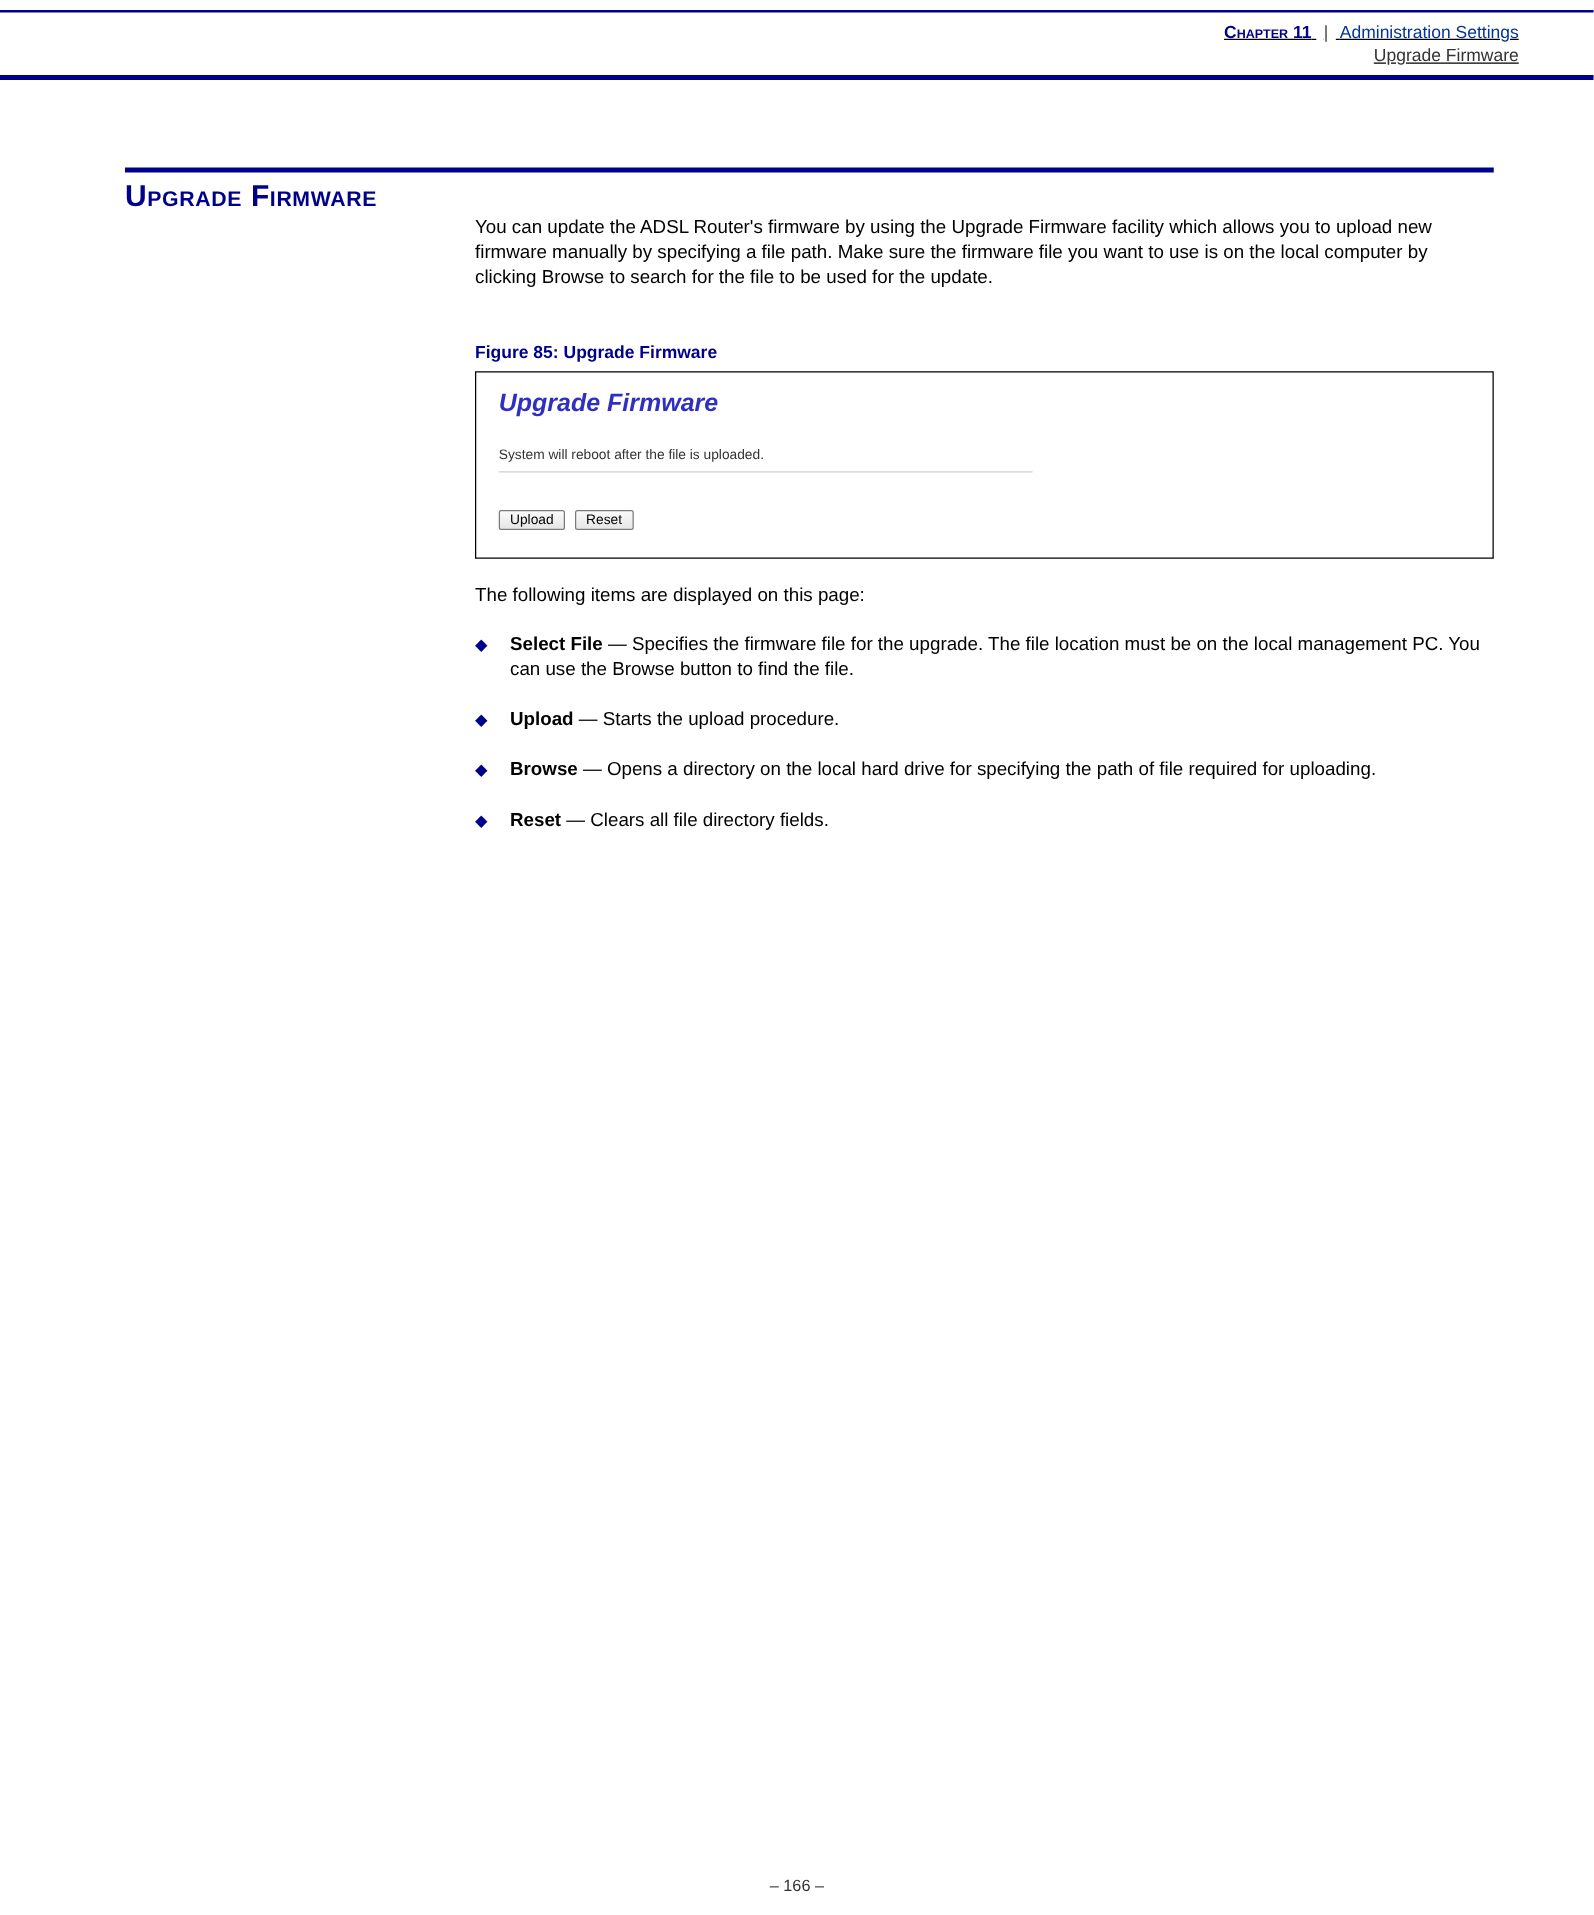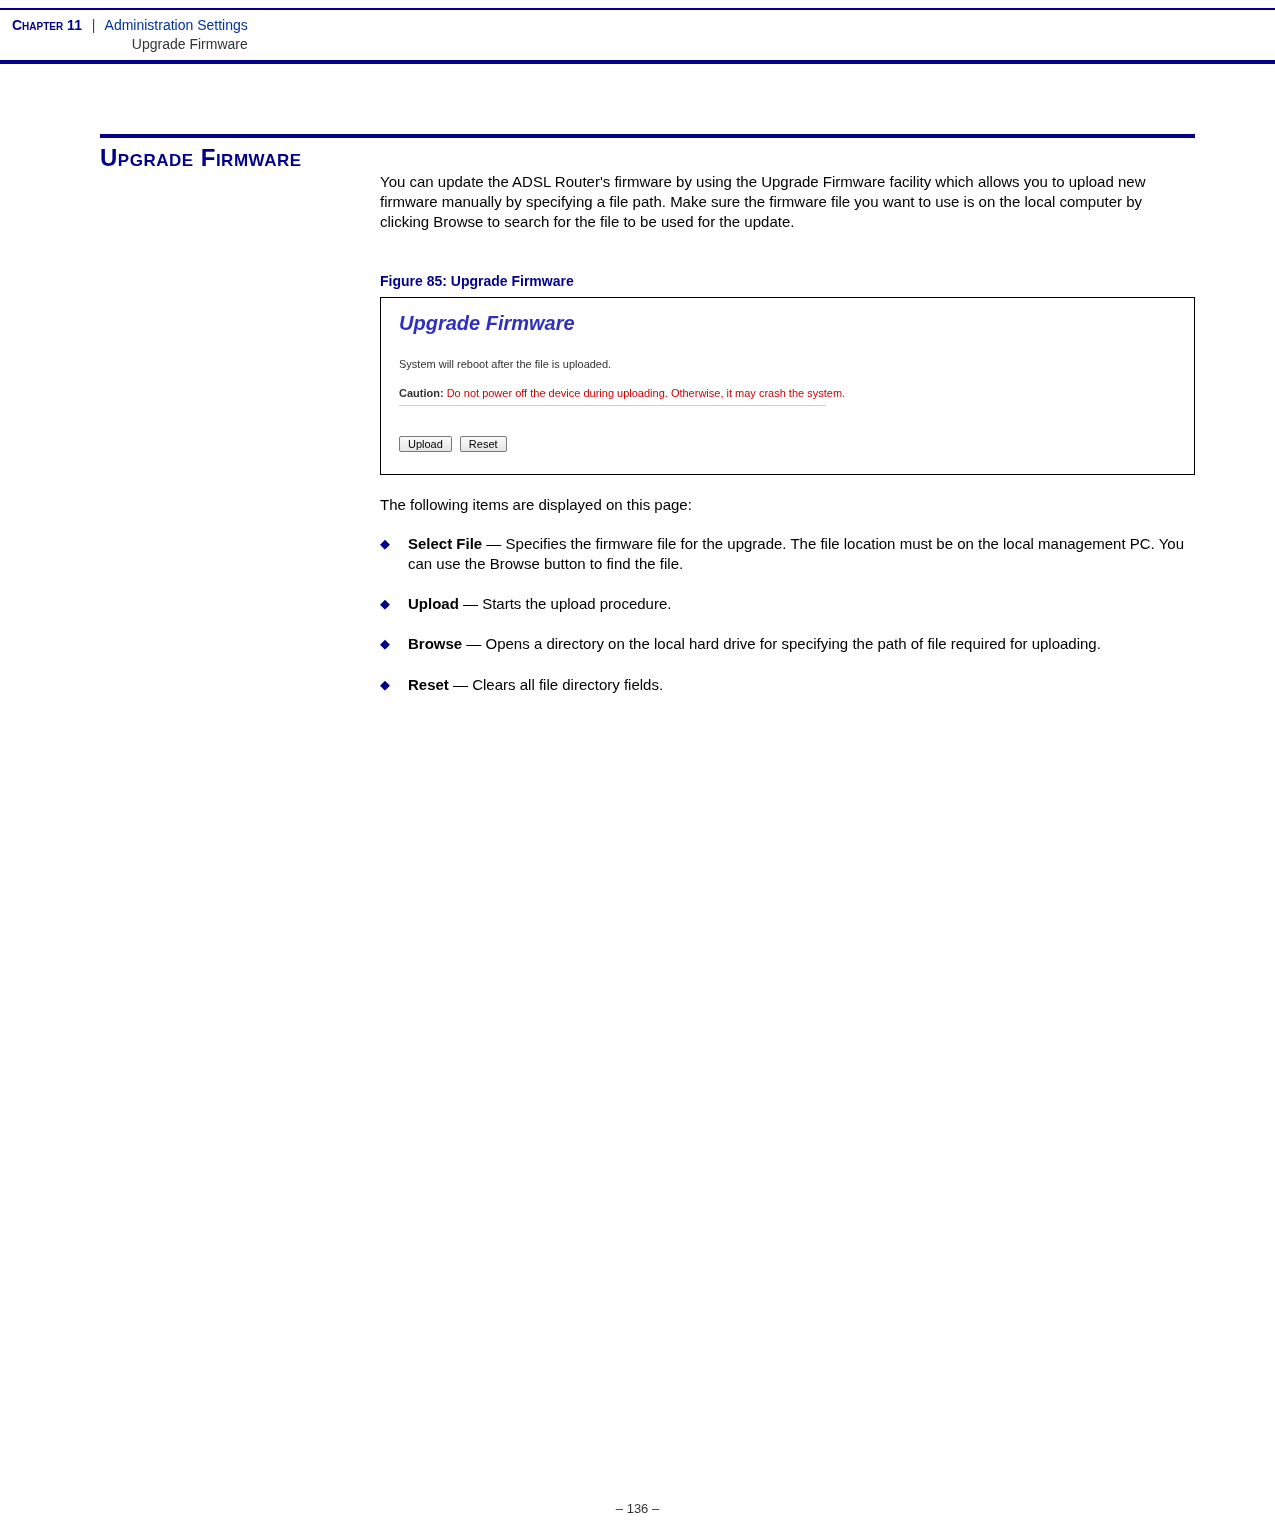--- a/index.html
+++ b/index.html
@@ -10,22 +10,23 @@
       color: #000;
       background: #fff;
       width: 1275px;
     }
     .top-rule-1 {
       border-top: 2px solid #00008B;
       margin: 8px 0 0 0;
     }
     .header-strip {
       display: flex;
-      justify-content: flex-start;
-      padding: 6px 60px 6px 12px;
+      justify-content: flex-end;
+      padding: 6px 60px 6px 0;
+      text-decoration: underline;
     }
     .header-right {
       text-align: right;
       line-height: 1.35;
     }
     .chapter-line {
       font-size: 14px;
     }
     .chapter-label {
       color: #00008B;
@@ -210,23 +211,20 @@
     <div class="indent-block">
       <div class="intro-para">You can update the ADSL Router's firmware by using the Upgrade Firmware facility which allows you to upload new firmware manually by specifying a file path. Make sure the firmware file you want to use is on the local computer by clicking Browse to search for the file to be used for the update.</div>
 
       <div class="figure-caption">Figure 85:  Upgrade Firmware</div>
 
       <div class="figure-box">
         <div class="fig-title">Upgrade Firmware</div>
         <div class="fig-desc">
           <div>System will reboot after the file is uploaded.</div>
         </div>
-        <div class="fig-caution-row">
-          <span class="fig-caution-label">Caution:</span><span class="fig-caution-text"> Do not power off the device during uploading. Otherwise, it may crash the system.</span>
-        </div>
         <hr class="fig-hr">
         <div class="fig-button-row">
           <button class="fig-button">Upload</button>
           <button class="fig-button">Reset</button>
         </div>
       </div>
 
       <div class="following-text">The following items are displayed on this page:</div>
 
       <ul class="bullet-list">
@@ -240,16 +238,16 @@
           <span class="item-label">Browse</span><span> — Opens a directory on the local hard drive for specifying the path of file required for uploading.</span>
         </li>
         <li>
           <span class="item-label">Reset</span><span> — Clears all file directory fields.</span>
         </li>
       </ul>
     </div>
   </div>
 
   <div class="footer">
-    <span>–  136  –</span>
+    <span>–  166  –</span>
   </div>
 
 </div>
 
 </body></html>

